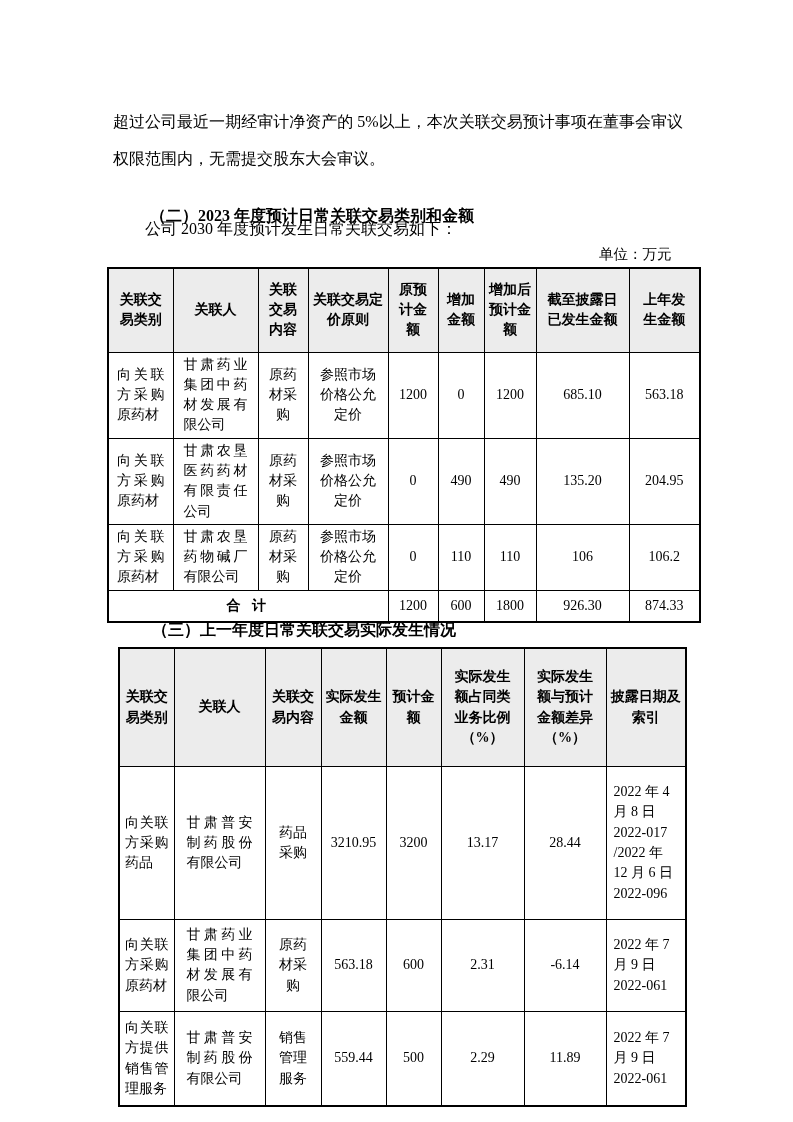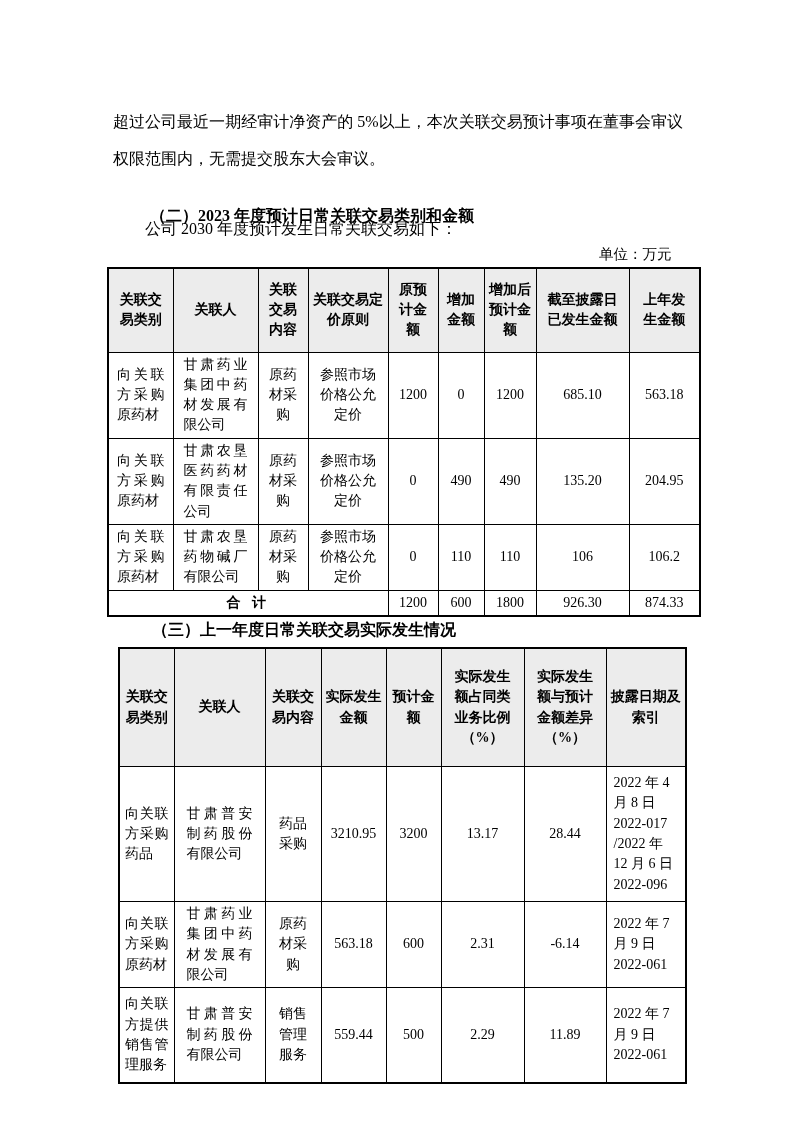--- a/index.html
+++ b/index.html
@@ -42,42 +42,42 @@
     text-align:center;
   }
   .doc-table th { font-weight:bold; background:#ececec; }
 
   
   .t1 { left:107px; top:267px; width:592px; }
   .t1 thead tr { height:84px; }
   .t1 .row-0 { height:84px; }
   .t1 .row-1 { height:84px; }
   .t1 .row-2 { height:61px; }
-  .t1 .total-row { height:26px; }
+  .t1 .total-row { height:32px; }
   .t1 td.col-0 { text-align:justify; padding:2px 8px; }
   .t1 td.col-1 { text-align:justify; padding:2px 10px; }
   .t1 td.col-2 { padding:2px 5px; }
   .t1 td.col-3 { padding:2px 7px;text-align:center; }
   .t1 th.col-0 { padding:2px 8px; }
   .t1 th.col-7 { padding:2px 8px; }
   .t1 th.col-8, .t1 td.col-8 { padding:2px 10px; }
   .t1 .total-label { font-weight:bold; letter-spacing:4px; }
 
   
   .t2 { left:118px; top:647px; width:567px; }
   .t2 thead tr { height:90px; }
   .t2 .row-0 { height:113px; }
   .t2 .row-1 { height:83px; }
   .t2 .row-2 { height:95px; }
   .t2 td.col-0 { text-align:justify; padding:2px 5px; }
   .t2 td.col-1 { text-align:justify; padding:2px 12px; }
   .t2 td.col-2 { padding:2px 8px;margin-top:24px; }
   .t2 th.col-5, .t2 td.col-5 { padding:18px 9px; }
   .t2 th.col-6, .t2 td.col-6 { padding:2px 9px; }
-  .t2 td.col-7 { text-align:left; padding:6px 7px; white-space:pre-line; }
+  .t2 td.col-7 { text-align:left; padding:15px 7px; white-space:pre-line; }
 </style>
 </head>
 <body>
 
 <div class="page">
 
   <div class="para" style="left:113px; top:103px; width:570px;">超过公司最近一期经审计净资产的 5%以上，本次关联交易预计事项在董事会审议权限范围内，无需提交股东大会审议。</div>
 
   <div class="heading" style="left:150px; top:182px;margin-top:24px;">（二）2023 年度预计日常关联交易类别和金额</div>
 

